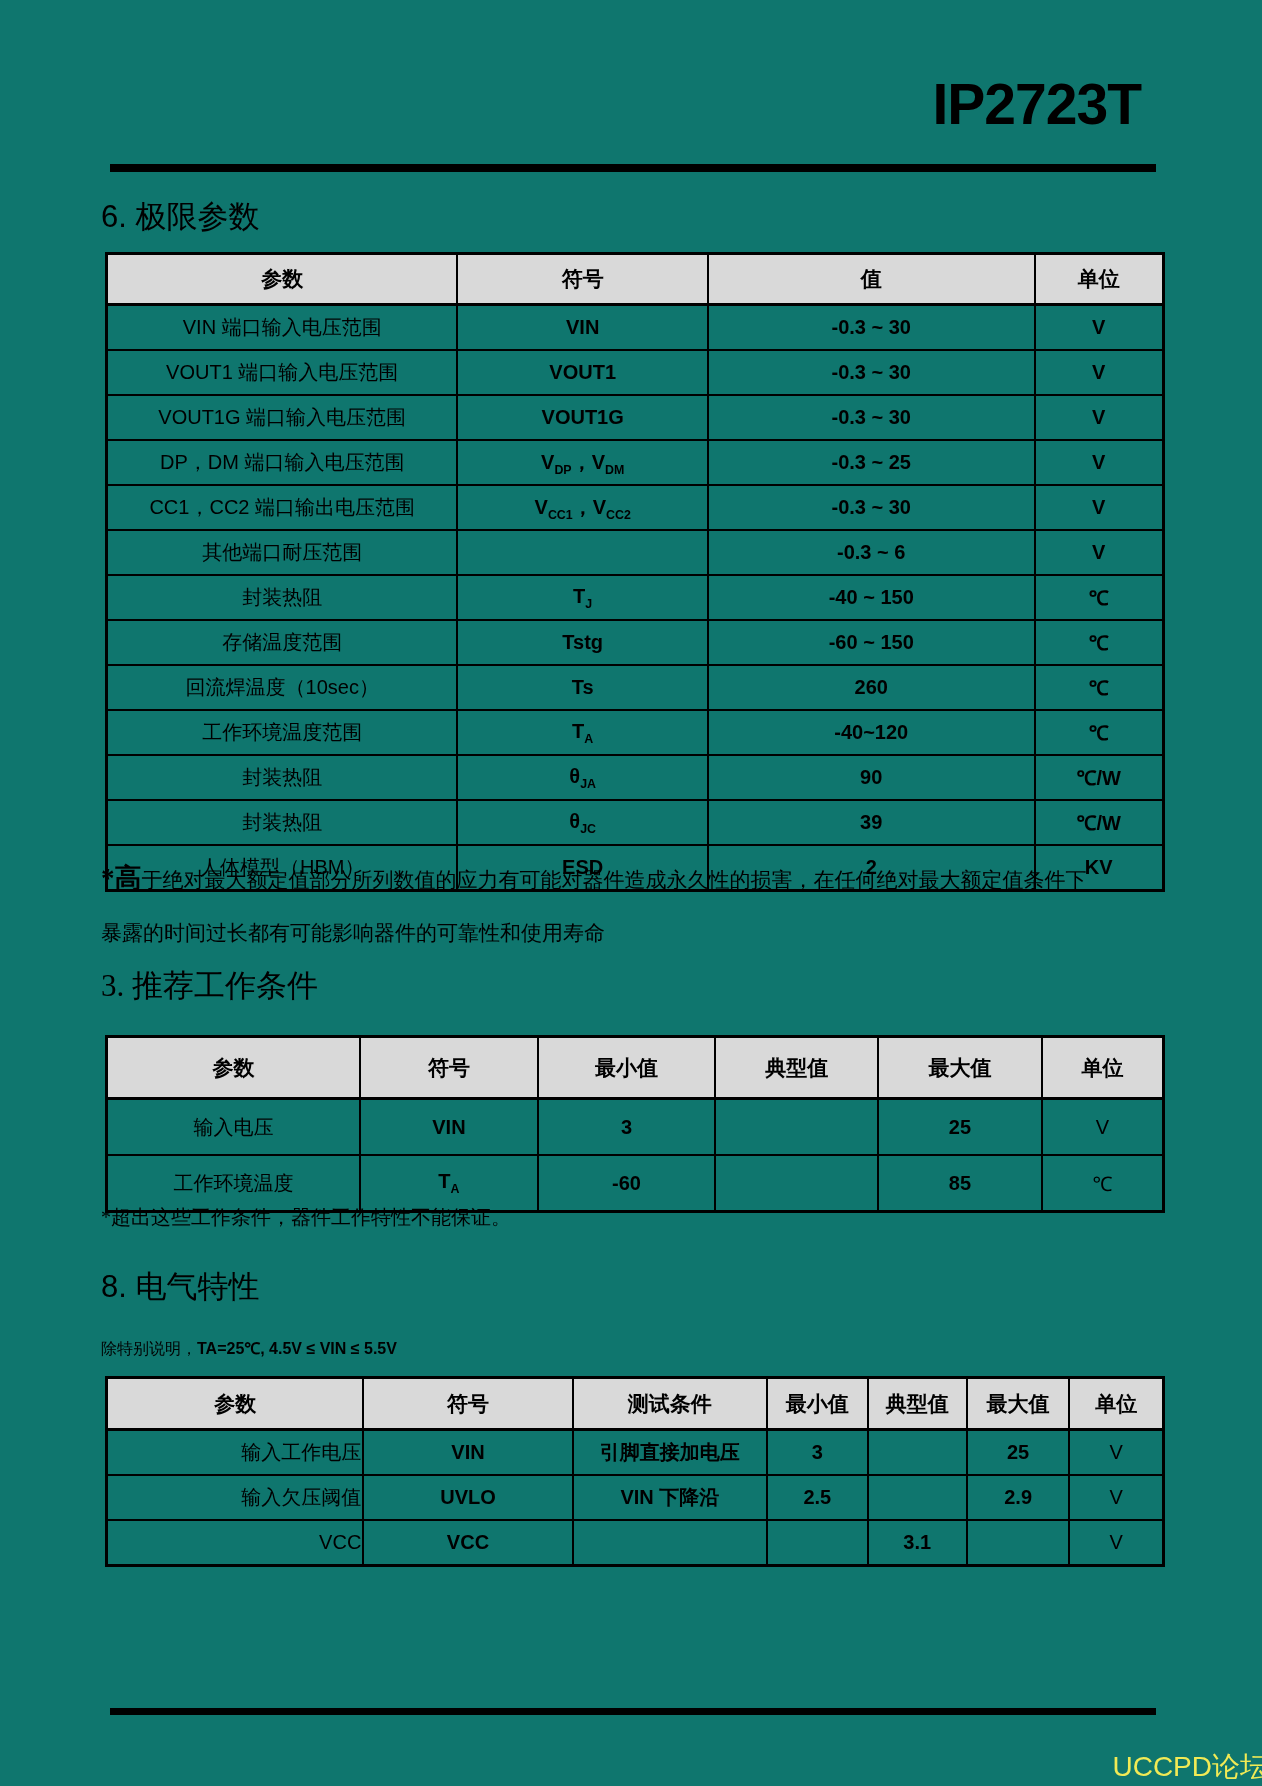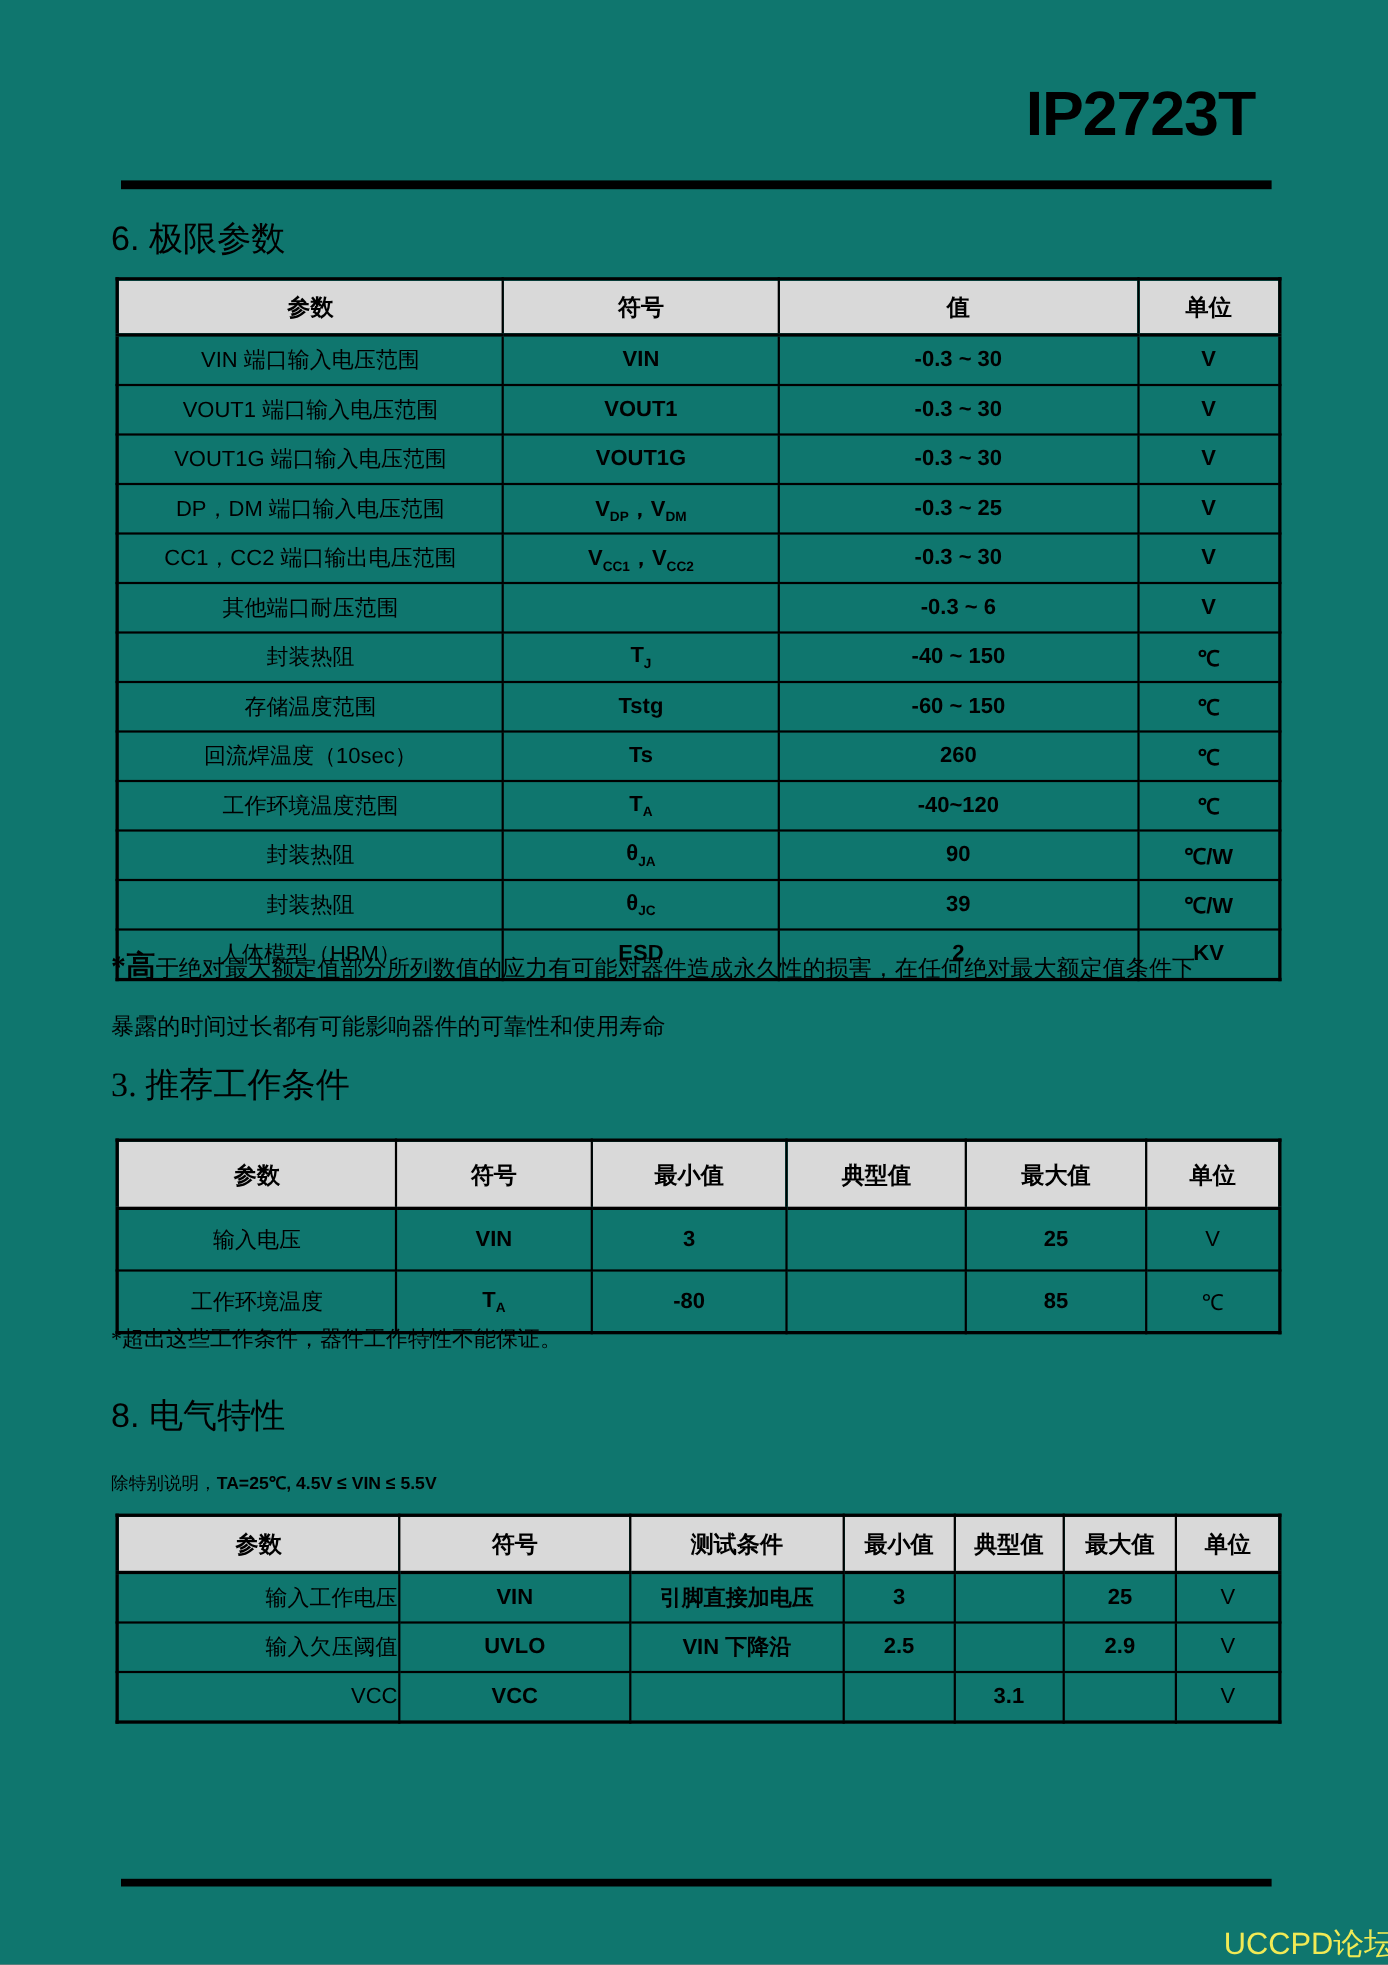--- a/index.html
+++ b/index.html
@@ -220,21 +220,21 @@
             <td class="col0">输入电压</td>
             <td class="col1">VIN</td>
             <td class="col2">3</td>
             <td class="col3"></td>
             <td class="col4">25</td>
             <td class="col5">V</td>
           </tr>
           <tr>
             <td class="col0">工作环境温度</td>
             <td class="col1">T<sub>A</sub></td>
-            <td class="col2">-80</td>
+            <td class="col2">-60</td>
             <td class="col3"></td>
             <td class="col4">85</td>
             <td class="col5">℃</td>
           </tr>
         </tbody>
       </table>
     </div>
   <div class="note note-2">*超出这些工作条件，器件工作特性不能保证。</div>
 
   <div class="sec-heading h8">8. 电气特性</div>

